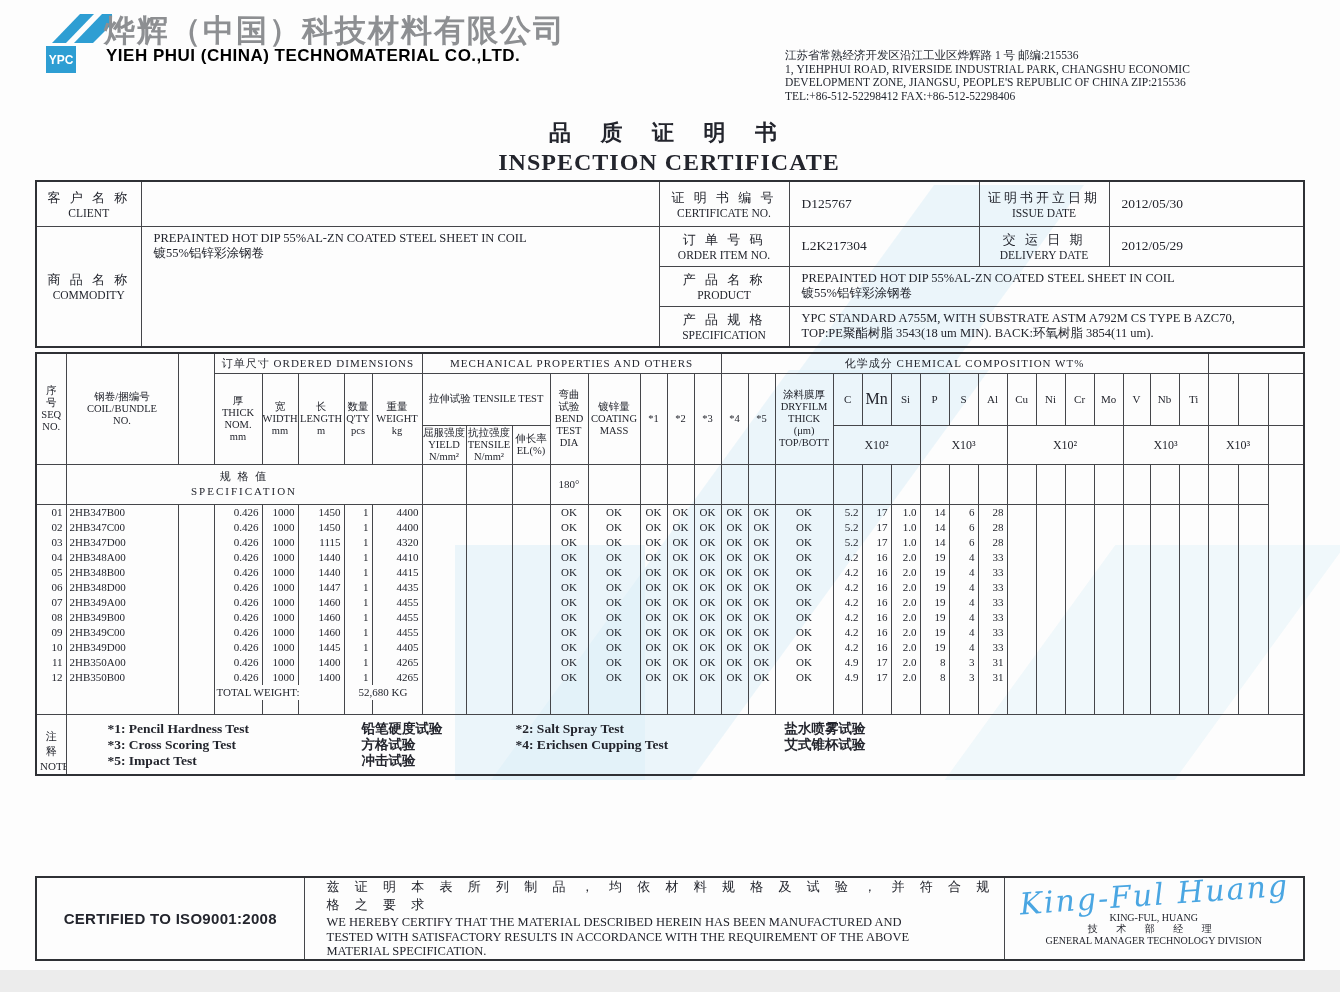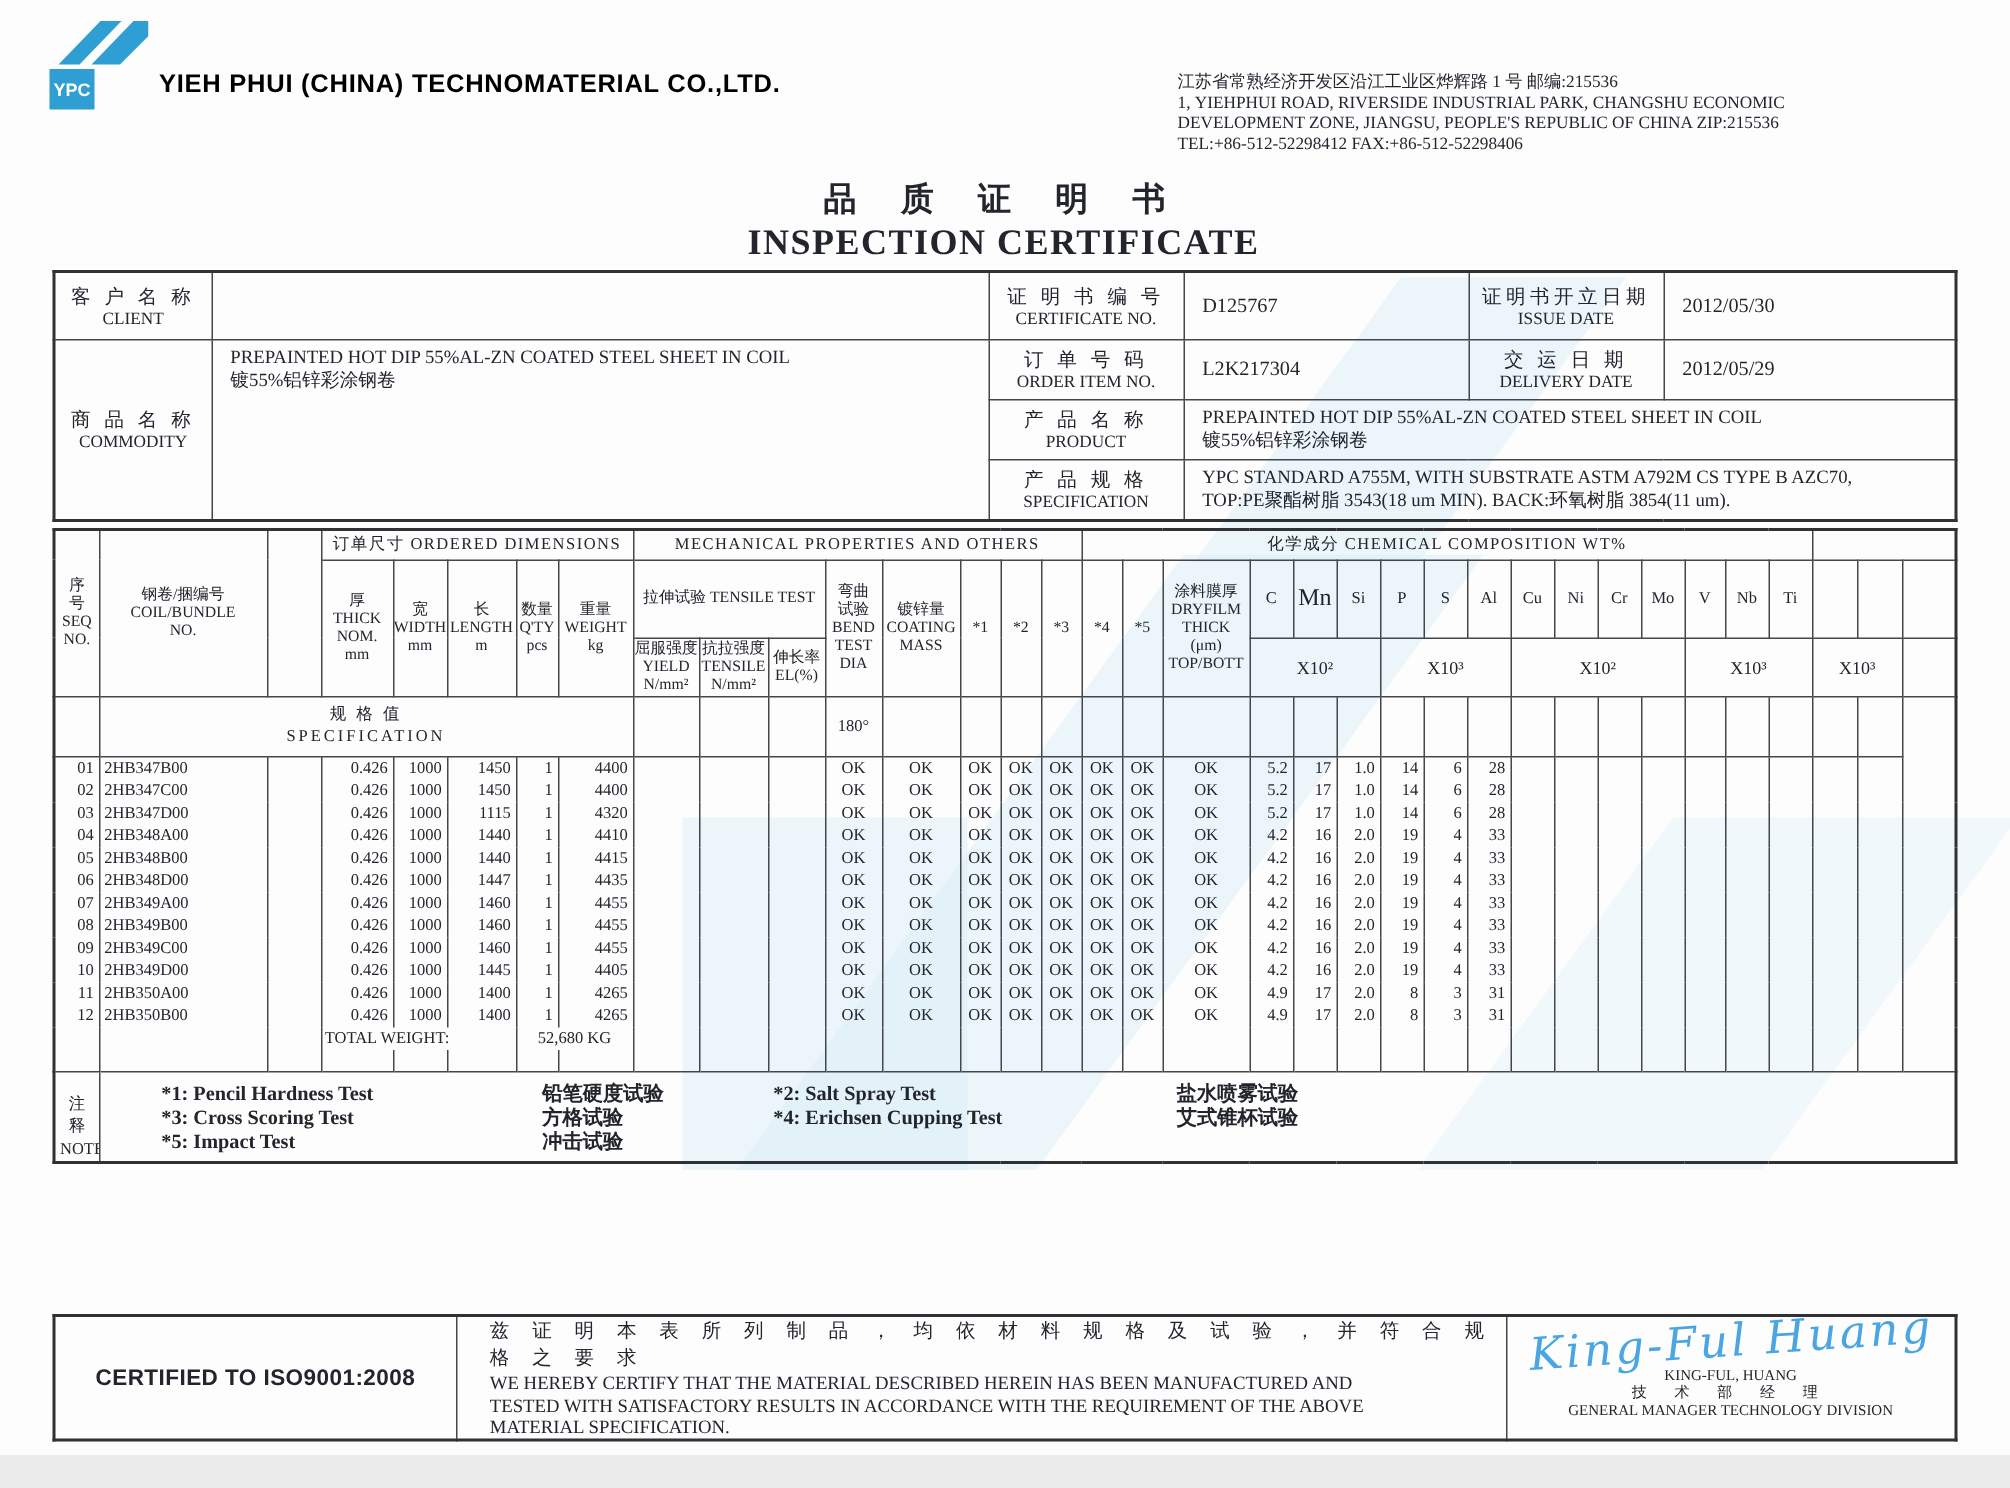--- a/index.html
+++ b/index.html
@@ -10,21 +10,21 @@
   
   .wm { position:absolute; background:#ddeff8; opacity:.55; z-index:0; }
   .wm1 { left:865px; top:185px; width:150px; height:190px; transform:skewX(-36deg); }
   .wm2 { left:640px; top:370px; width:200px; height:410px; transform:skewX(-36deg); }
   .wm3 { left:455px; top:545px; width:190px; height:235px; }
   .wm4 { left:1030px; top:545px; width:230px; height:235px; transform:skewX(-36deg); opacity:.4; }
 
   .layer { position:absolute; z-index:1; }
 
   
-  .logo-box { left:31px; top:12px; width:68px; height:62px; }
+  .logo-box { left:44px; top:12px; width:68px; height:62px; }
   .company-zh { left:104px; top:10px; font-family:"Liberation Sans","DejaVu Sans",sans-serif;
                 font-size:31px; font-weight:bold; color:#8d8f92; letter-spacing:2px; }
   .company-en { left:106px; top:46px; font-family:"Liberation Sans","DejaVu Sans",sans-serif;
                 font-size:17px; font-weight:bold; color:#000000; letter-spacing:.5px; }
   .address { left:785px; top:49px; width:545px; font-size:11.5px; line-height:13.5px;
              color:#22262f; white-space:pre-line; }
   .title-block { left:35px; top:118px; width:1268px; text-align:center; }
   .title-zh { font-size:22px; font-weight:bold; letter-spacing:12px; }
   .title-en { font-size:24px; font-weight:bold; letter-spacing:1px; margin-top:1px; }
 
@@ -96,20 +96,21 @@
   <div class="wm wm4"></div>
 
   <div class="layer logo-box">
     <svg width="68" height="62" viewBox="0 0 68 62">
       <rect x="2" y="34" width="30" height="27" fill="#2e9ed3"></rect>
       <polygon points="8,31 36,2 50,2 22,31" fill="#2e9ed3"></polygon>
       <polygon points="30,31 58,2 68,2 68,12 49,31" fill="#2e9ed3"></polygon>
       <text x="17" y="52" text-anchor="middle" font-size="12" font-weight="bold" fill="#ffffff" font-family="Liberation Sans, sans-serif">YPC</text>
     </svg>
   </div>
+  <div class="layer company-zh">烨辉（中国）科技材料有限公司</div>
   <div class="layer company-en">YIEH PHUI (CHINA) TECHNOMATERIAL CO.,LTD.</div>
   <div class="layer address">江苏省常熟经济开发区沿江工业区烨辉路 1 号 邮编:215536
 1, YIEHPHUI ROAD, RIVERSIDE INDUSTRIAL PARK, CHANGSHU ECONOMIC
 DEVELOPMENT ZONE, JIANGSU, PEOPLE'S REPUBLIC OF CHINA ZIP:215536
 TEL:+86-512-52298412  FAX:+86-512-52298406</div>
   <div class="layer title-block">
     <div class="title-zh">品 质 证 明 书</div>
     <div class="title-en">INSPECTION CERTIFICATE</div>
   </div>
 

